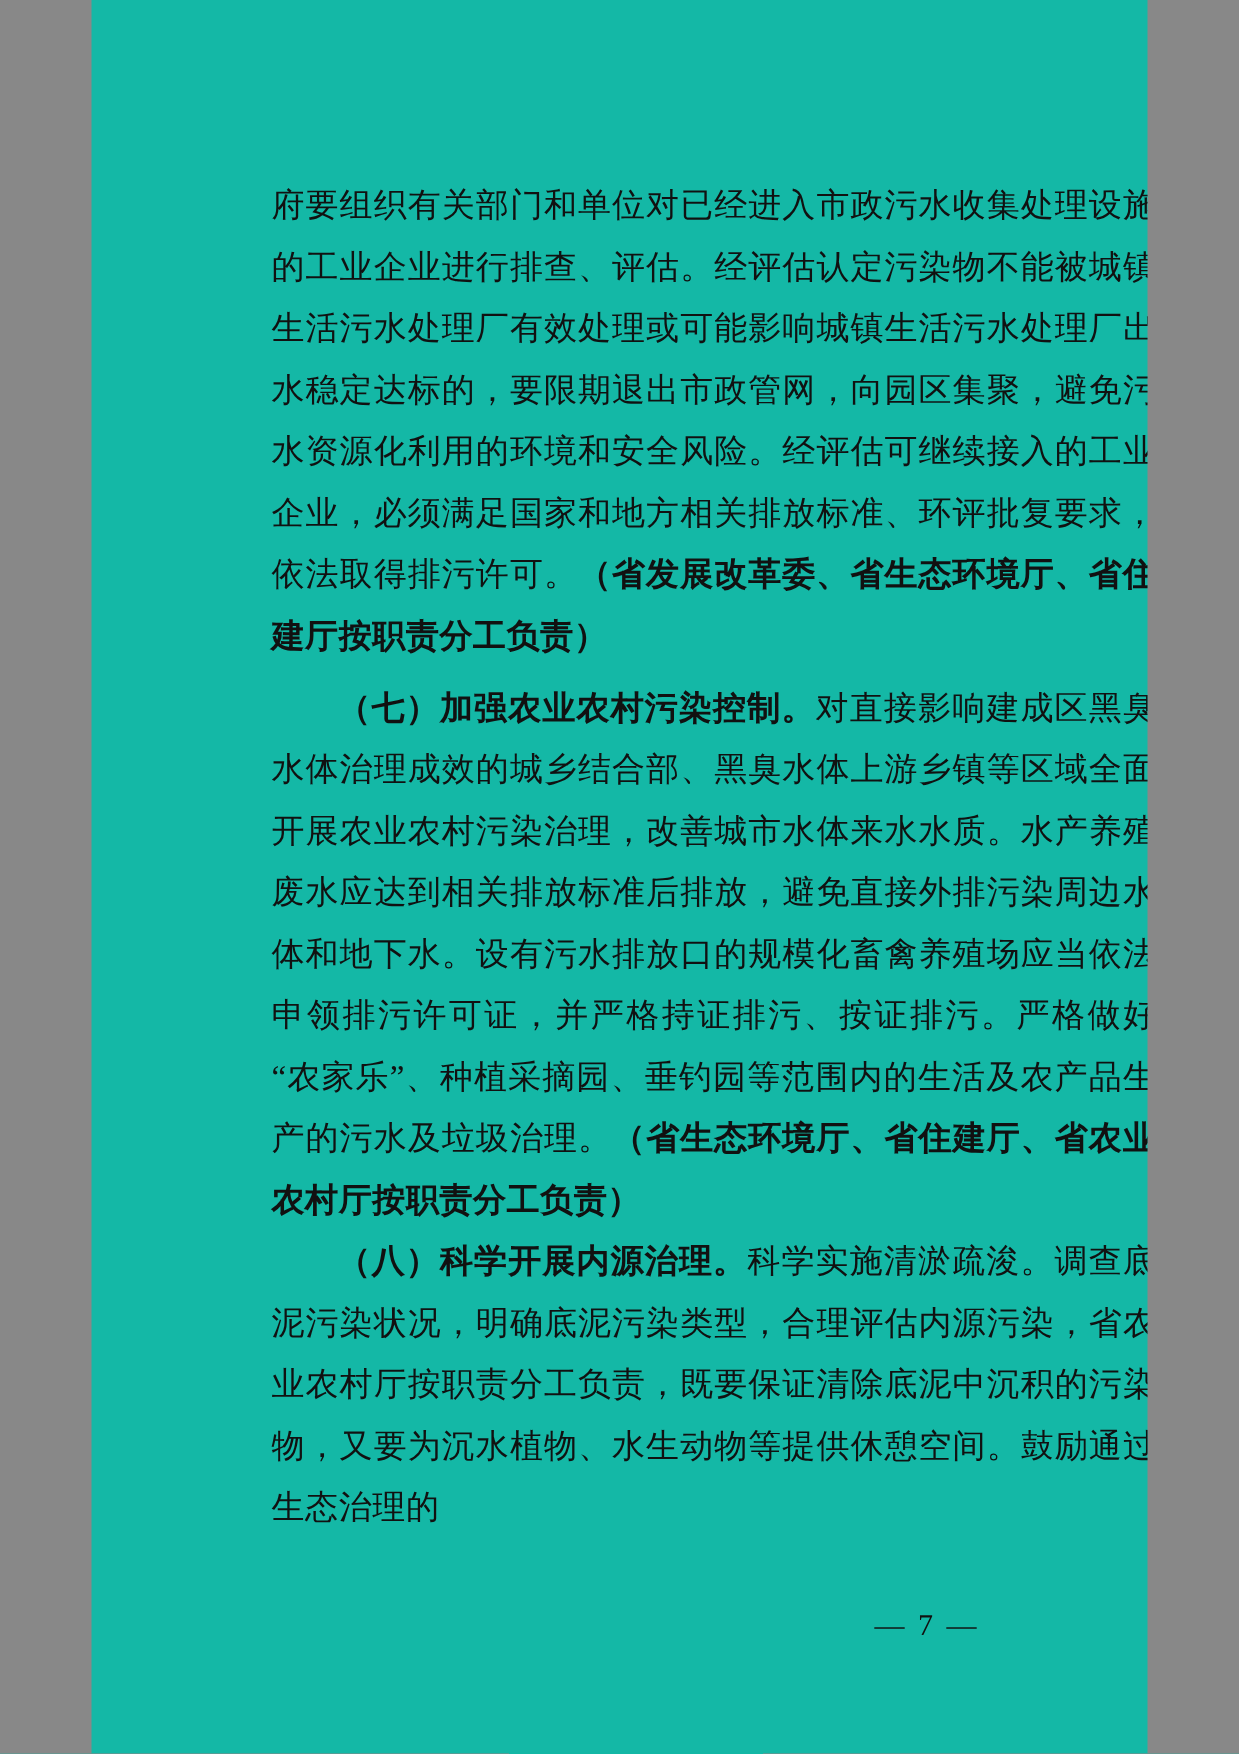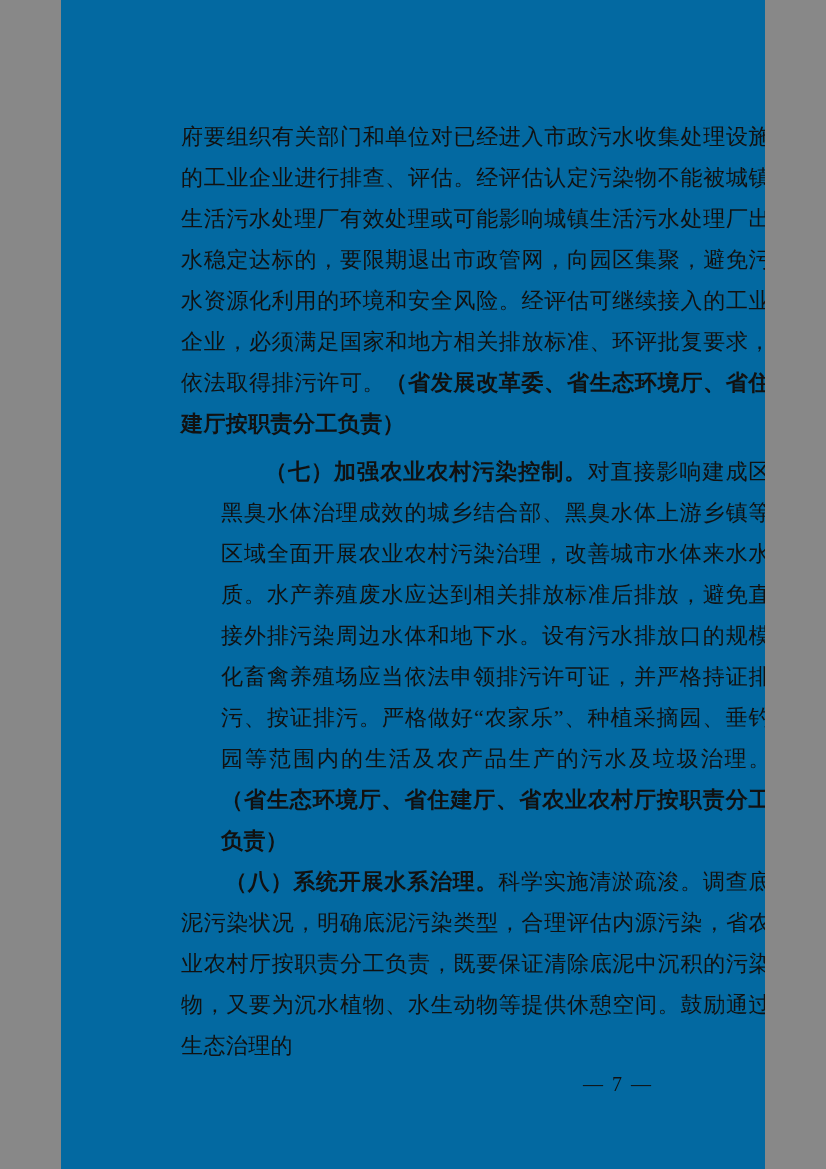--- a/index.html
+++ b/index.html
@@ -4,21 +4,21 @@
 <style>
   html, body {
     margin: 0;
     padding: 0;
     background: #888;
   }
   .page {
     position: relative;
     width: 704px;
     height: 1169px;
-    background: #0369a1;
+    background: #14b8a6;
     margin: 0 auto;
     overflow: hidden;
     font-family: "Liberation Serif", "DejaVu Serif", serif;
     color: #111111;
   }
   .content {
     position: absolute;
     left: 120px;
     top: 116px;
     width: 590px;
@@ -31,21 +31,20 @@
     text-justify: inter-ideograph;
     text-align-last: left;
     letter-spacing: 0.4px;
     word-break: break-all;
   }
   .para.indent {
     text-indent: 2em;
   }
   .para.space-before {
     margin-top: 7px;
-    margin-left: 40px;
   }
   .body-run {
     font-weight: normal;
   }
   .kai-bold {
     font-weight: bold;
     font-family: "Liberation Serif", "DejaVu Serif", serif;
   }
   .hei-bold {
     font-weight: bold;
@@ -70,18 +69,18 @@
 <body>
 
 <div class="page">
   <div class="content">
 
     <p class="para"><span class="body-run">府要组织有关部门和单位对已经进入市政污水收集处理设施的工业企业进行排查、评估。经评估认定污染物不能被城镇生活污水处理厂有效处理或可能影响城镇生活污水处理厂出水稳定达标的，要限期退出市政管网，向园区集聚，避免污水资源化利用的环境和安全风险。经评估可继续接入的工业企业，必须满足国家和地方相关排放标准、环评批复要求，依法取得排污许可。</span><span class="kai-bold">（省发展改革委、省生态环境厅、省住建厅按职责分工负责）</span></p>
 
     <p class="para indent space-before"><span class="hei-bold">（七）加强农业农村污染控制。</span><span class="body-run">对直接影响建成区黑臭水体治理成效的城乡结合部、黑臭水体上游乡镇等区域全面开展农业农村污染治理，改善城市水体来水水质。水产养殖废水应达到相关排放标准后排放，避免直接外排污染周边水体和地下水。设有污水排放口的规模化畜禽养殖场应当依法申领排污许可证，并严格持证排污、按证排污。严格做好“农家乐”、种植采摘园、垂钓园等范围内的生活及农产品生产的污水及垃圾治理。</span><span class="kai-bold">（省生态环境厅、省住建厅、省农业农村厅按职责分工负责）</span></p>
 
 
-    <p class="para indent"><span class="hei-bold">（八）系统开展水系治理。</span><span class="body-run">科学实施清淤疏浚。调查底泥污染状况，明确底泥污染类型，合理评估内源污染，省农业农村厅按职责分工负责，既要保证清除底泥中沉积的污染物，又要为沉水植物、水生动物等提供休憩空间。鼓励通过生态治理的</span></p>
+    <p class="para indent"><span class="hei-bold">（八）科学开展内源治理。</span><span class="body-run">科学实施清淤疏浚。调查底泥污染状况，明确底泥污染类型，合理评估内源污染，省农业农村厅按职责分工负责，既要保证清除底泥中沉积的污染物，又要为沉水植物、水生动物等提供休憩空间。鼓励通过生态治理的</span></p>
 
   </div>
 
   <div class="page-number">— 7 —</div>
 </div>
 
 </body></html>

